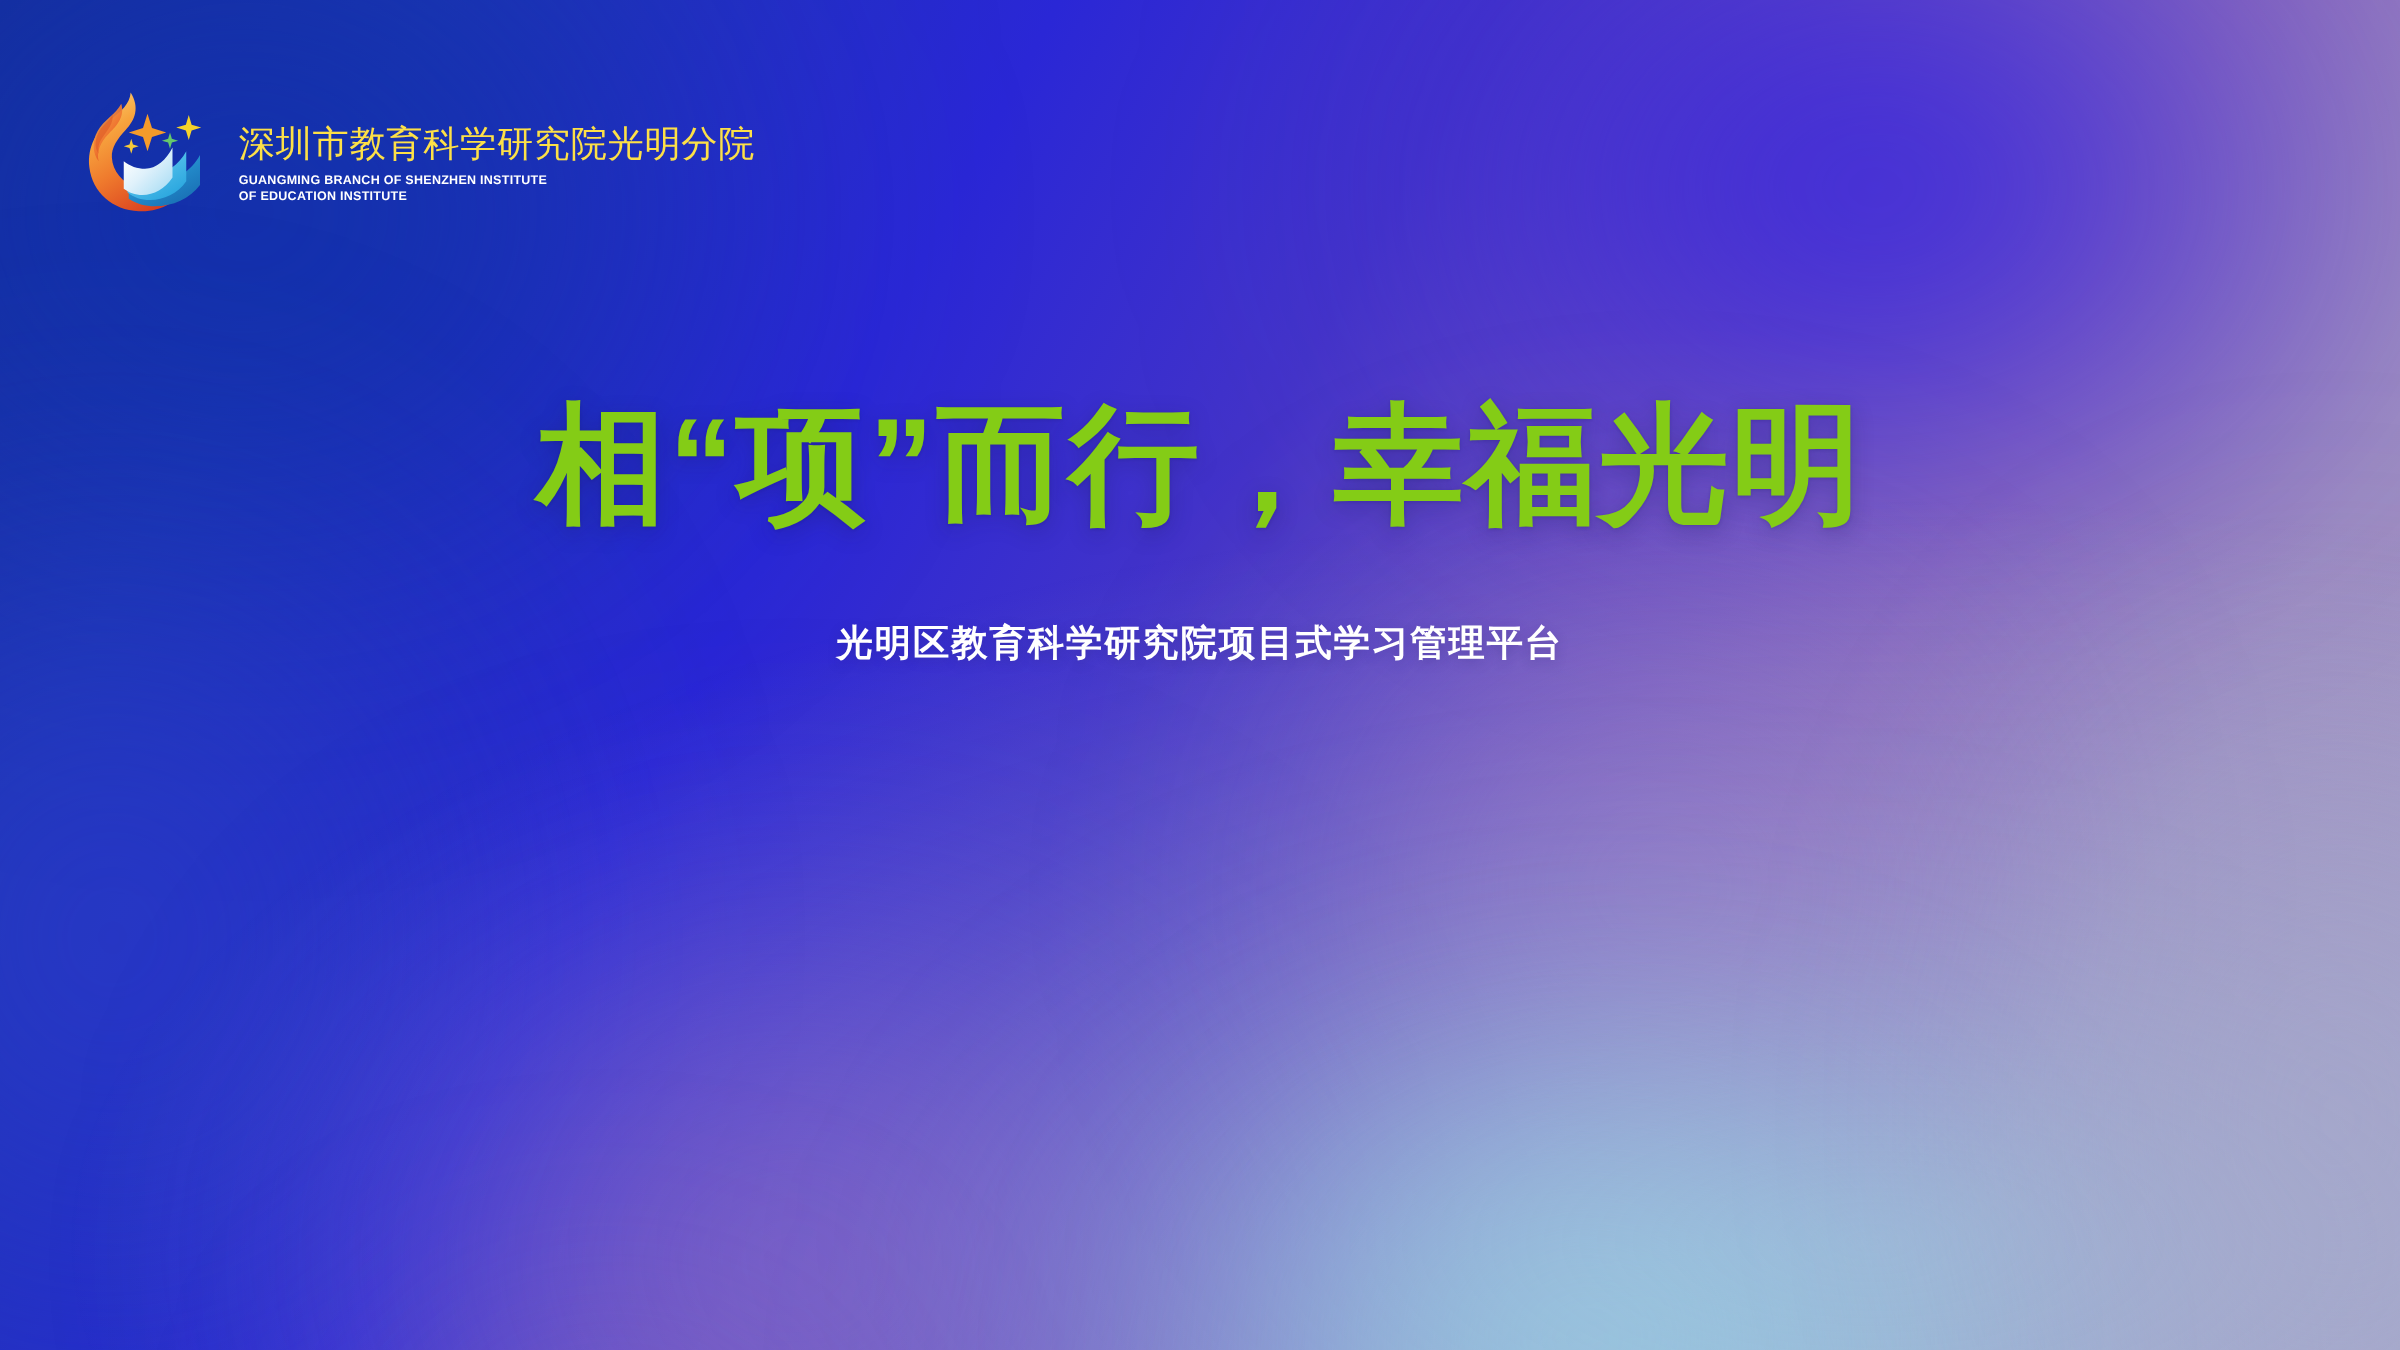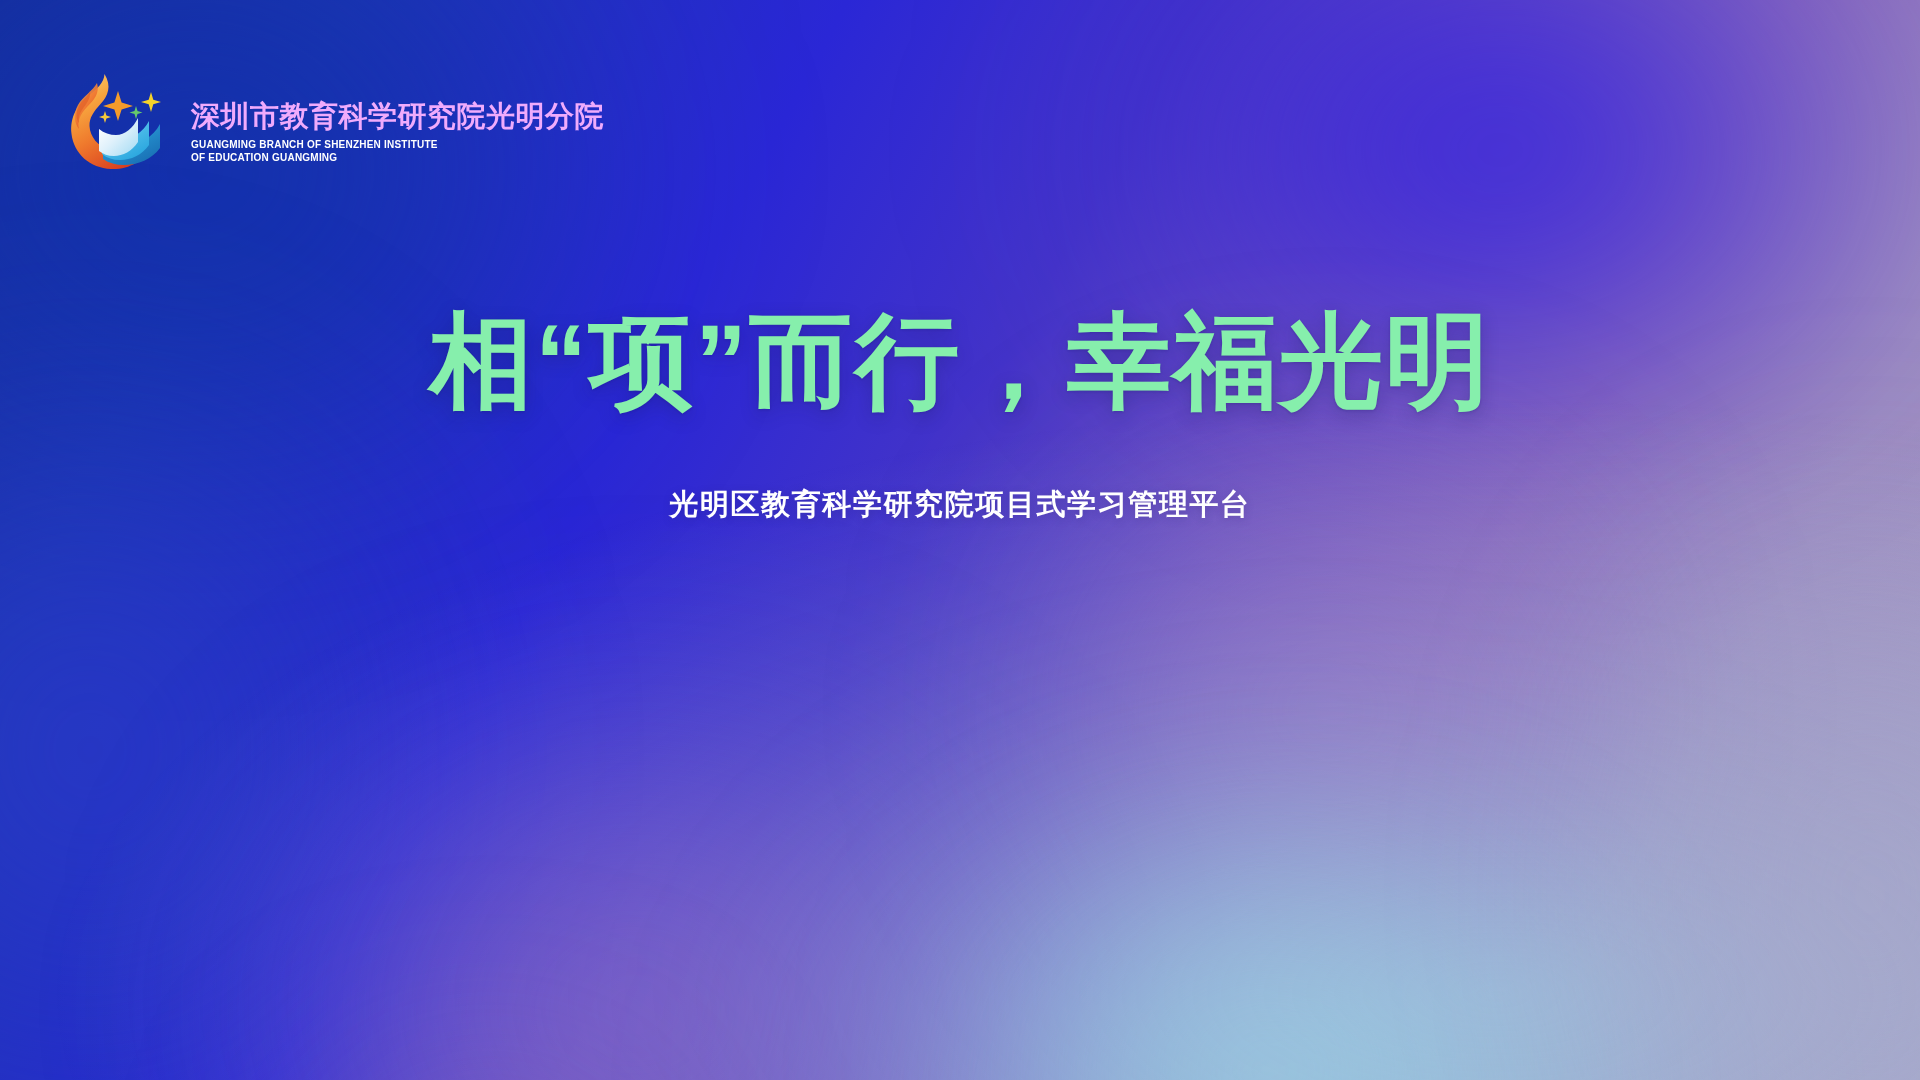--- a/index.html
+++ b/index.html
@@ -133,23 +133,23 @@
   }
 
   .logo-text {
     display: flex;
     flex-direction: column;
     justify-content: center;
     padding-top: 4px;
   }
 
   .logo-cn {
-    color: #f0abfc;
+    color: #fde047;
     font-size: 29px;
-    font-weight: 700;
+    font-weight: 400;
     letter-spacing: 0.5px;
     line-height: 1.12;
     white-space: nowrap;
     margin-top: 16px;
   }
 
   .logo-en {
     color: #ffffff;
     font-size: 10px;
     font-weight: 700;
@@ -163,26 +163,26 @@
   .hero {
     position: absolute;
     left: 0;
     right: 0;
     top: 296px;
     text-align: center;
     z-index: 4;
   }
 
   .hero-title {
-    color: #86efac;
+    color: #84cc16;
     font-size: 104px;
     font-weight: 700;
     letter-spacing: 2px;
     line-height: 1.16;
-    margin: 5px;
+    margin: 16px;
     text-shadow:
       0 5px 18px rgba(30, 26, 96, 0.30),
       0 1px 3px rgba(30, 26, 96, 0.22);
   }
 
   .hero-subtitle {
     color: #ffffff;
     font-size: 29px;
     font-weight: 700;
     letter-spacing: 1.6px;
@@ -299,21 +299,21 @@
 
       <path d="M49 45
                L 50.4 49.6 L 55 51 L 50.4 52.4 L 49 57
                L 47.6 52.4 L 43 51 L 47.6 49.6 Z" fill="#f5c93a"></path>
     </svg>
 
     <div class="logo-text">
       <div class="logo-cn">深圳市教育科学研究院光明分院</div>
       <div class="logo-en">
         <div>GUANGMING BRANCH OF SHENZHEN INSTITUTE</div>
-        <div>OF EDUCATION GUANGMING</div>
+        <div>OF EDUCATION INSTITUTE</div>
       </div>
     </div>
   </div>
 
   <div class="hero">
     <h1 class="hero-title">相“项”而行，幸福光明</h1>
     <div class="hero-subtitle">光明区教育科学研究院项目式学习管理平台</div>
   </div>
 
 </div>

